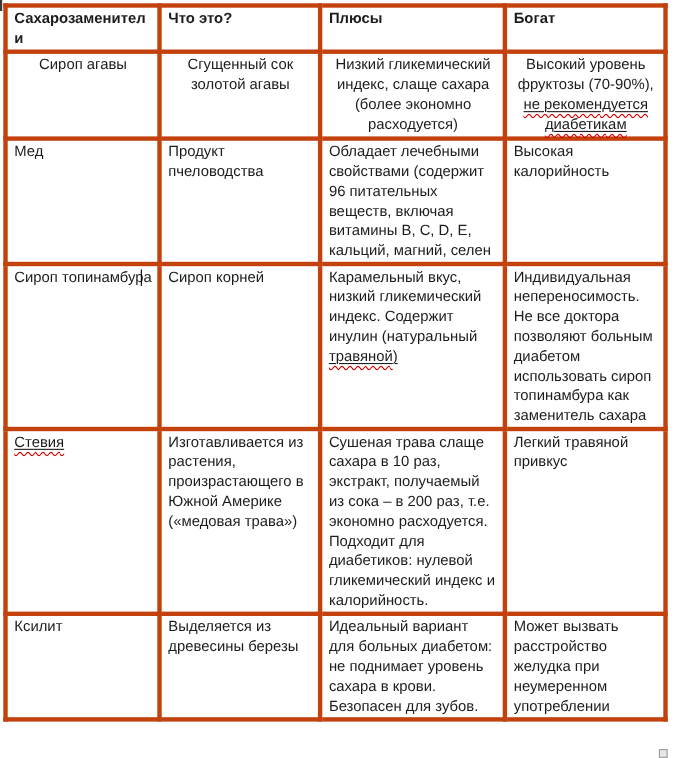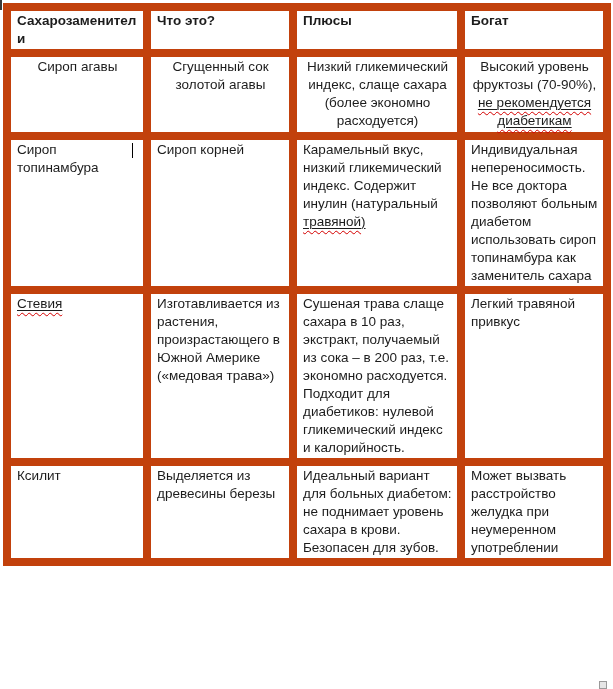--- a/index.html
+++ b/index.html
@@ -18,21 +18,21 @@
     top: 3px;
     width: 600px;
     border-collapse: collapse;
     table-layout: fixed;
   }
   table.sugar col.c1 { width: 140px; }
   table.sugar col.c2 { width: 146px; }
   table.sugar col.c3 { width: 168px; }
   table.sugar col.c4 { width: 146px; }
   table.sugar th, table.sugar td {
-    border: 8px solid #c2410c;
+    border: 4px solid #c2410c;
     vertical-align: top;
     text-align: left;
     padding: 1px 5px 1px 6px;
     font-size: 13.5px;
     line-height: 18px;
     font-weight: normal;
     word-wrap: break-word;
     position: relative;
   }
   table.sugar th { font-weight: bold; }
@@ -108,20 +108,26 @@
 
     <tr class="r2">
       <td>Сироп агавы</td>
       <td>Сгущенный сок золотой агавы</td>
       <td>Низкий гликемический индекс, слаще сахара (более экономно расходуется)</td>
       <td>
         <span>Высокий уровень фруктозы (70-90%), </span><span class="u"><span class="wavy">не рекомендуется диабетикам</span></span>
       </td>
     </tr>
 
+    <tr class="r3">
+      <td>Мед</td>
+      <td>Продукт пчеловодства</td>
+      <td>Обладает лечебными свойствами (содержит 96 питательных веществ, включая витамины B, C, D, E, кальций, магний, селен</td>
+      <td>Высокая калорийность</td>
+    </tr>
 
     <tr class="r4">
       <td>
         <span>Сироп топинамбура</span>
         <span class="caret"></span>
       </td>
       <td>Сироп корней</td>
       <td>
         <span>Карамельный вкус, низкий гликемический индекс. Содержит инулин (натуральный </span><span class="u"><span class="wavy">травяной</span><span>)</span></span>
       </td>

